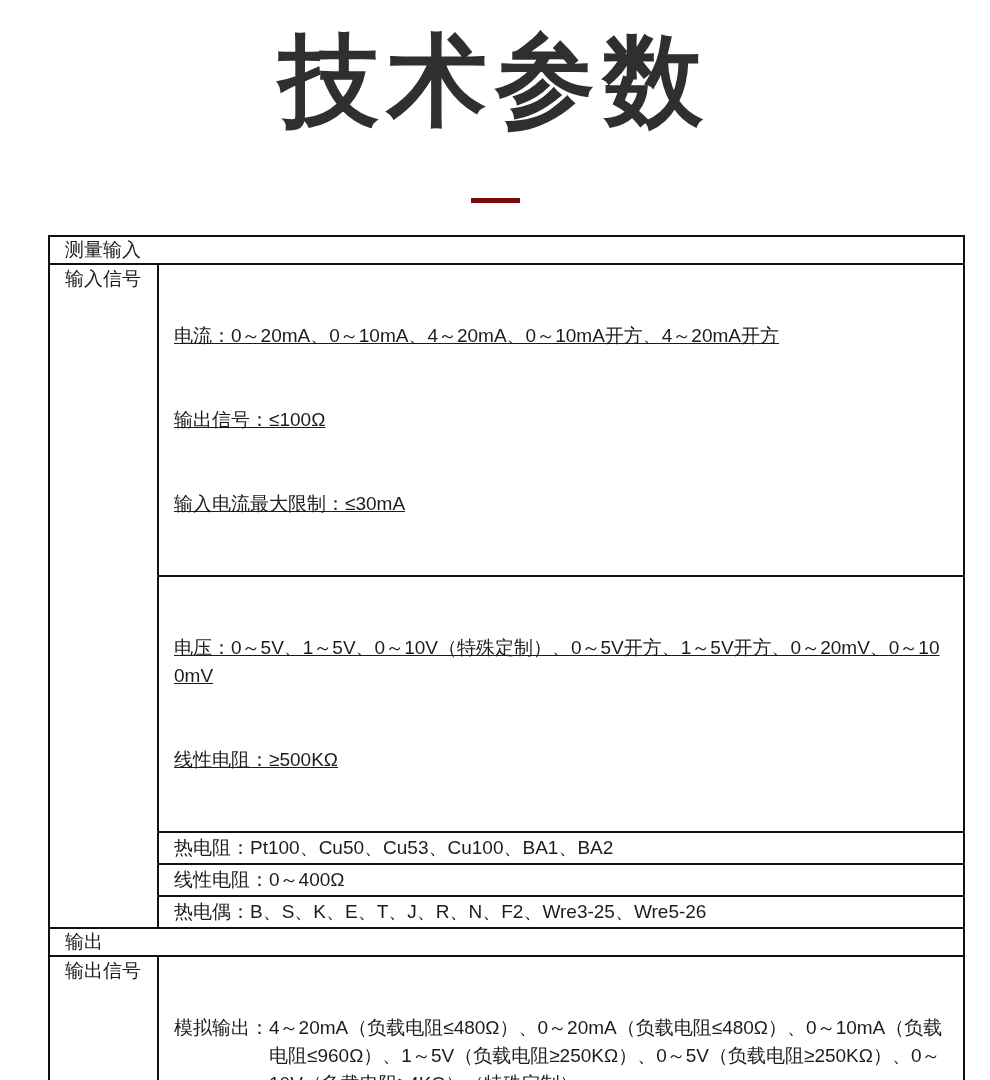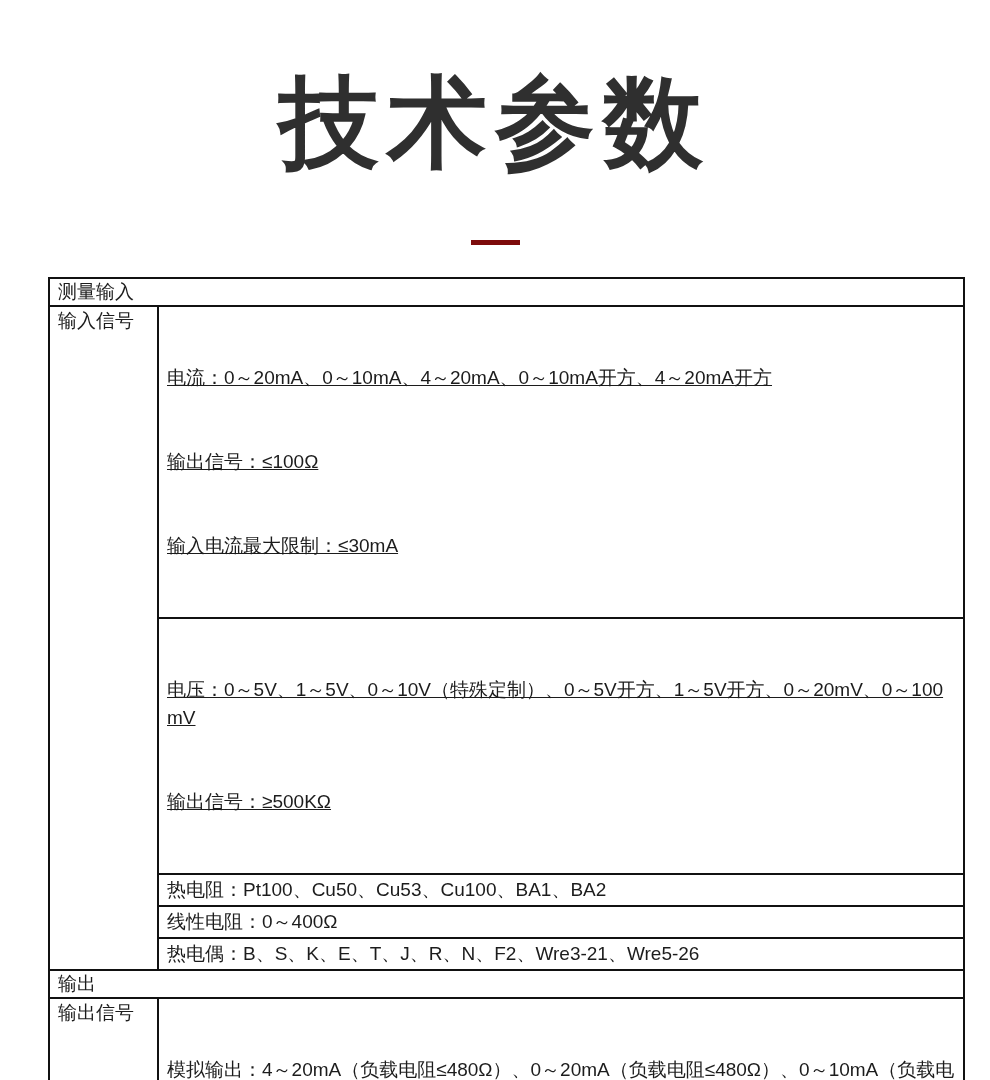--- a/index.html
+++ b/index.html
@@ -5,21 +5,21 @@
   * { margin: 0; padding: 0; box-sizing: border-box; }
   html, body {
     width: 990px;
     background: #ffffff;
     font-family: "Liberation Sans", sans-serif;
     color: #1c1c1c;
   }
   .page { width: 990px; height: 1080px; position: relative; background: #fff; }
 
   .page-title {
-    padding-top: 64px;
+    padding-top: 22px;
     text-align: center;
     font-size: 100px;
     line-height: 1.16;
     font-weight: 900;
     color: #2f2f2f;
     letter-spacing: 8px;
   }
   .title-divider {
     width: 49px;
     height: 5px;
@@ -30,21 +30,21 @@
   table.spec {
     margin: 32px 0 0 48px;
     width: 915px;
     border-collapse: collapse;
     table-layout: fixed;
     font-size: 19px;
     line-height: 28px;
   }
   table.spec td {
     border: 2px solid #111111;
-    padding: 1px 8px;
+    padding: 1px 15px;
     vertical-align: top;
     white-space: pre-wrap;
     word-break: break-all;
   }
   td.section-header { line-height: 24px; padding: 1px 6px; }
   td.row-label { line-height: 26px; padding: 2px 6px; }
   .line { display: block; text-decoration: underline; }
   .hang { display: flex; }
   .hang .lbl { white-space: nowrap; flex-shrink: 0; }
   .hang .txt { flex: 1; }
@@ -72,31 +72,31 @@
         <td rowspan="5" class="row-label">输入信号</td>
         <td>
           <span class="line">电流：0～20mA、0～10mA、4～20mA、0～10mA开方、4～20mA开方</span>
           <span class="line">输出信号：≤100Ω</span>
           <span class="line">输入电流最大限制：≤30mA</span>
         </td>
       </tr>
       <tr>
         <td>
           <span class="line">电压：0～5V、1～5V、0～10V（特殊定制）、0～5V开方、1～5V开方、0～20mV、0～100mV</span>
-          <span class="line">输出信号：≥500KΩ</span>
+          <span class="line">线性电阻：≥500KΩ</span>
         </td>
       </tr>
       <tr>
         <td>热电阻：Pt100、Cu50、Cu53、Cu100、BA1、BA2</td>
       </tr>
       <tr>
         <td>线性电阻：0～400Ω</td>
       </tr>
       <tr>
-        <td>热电偶：B、S、K、E、T、J、R、N、F2、Wre3-21、Wre5-26</td>
+        <td>热电偶：B、S、K、E、T、J、R、N、F2、Wre3-25、Wre5-26</td>
       </tr>
 
       <tr>
         <td colspan="2" class="section-header">输出</td>
       </tr>
 
       <tr>
         <td rowspan="4" class="row-label">输出信号</td>
         <td>
           <div class="hang">

